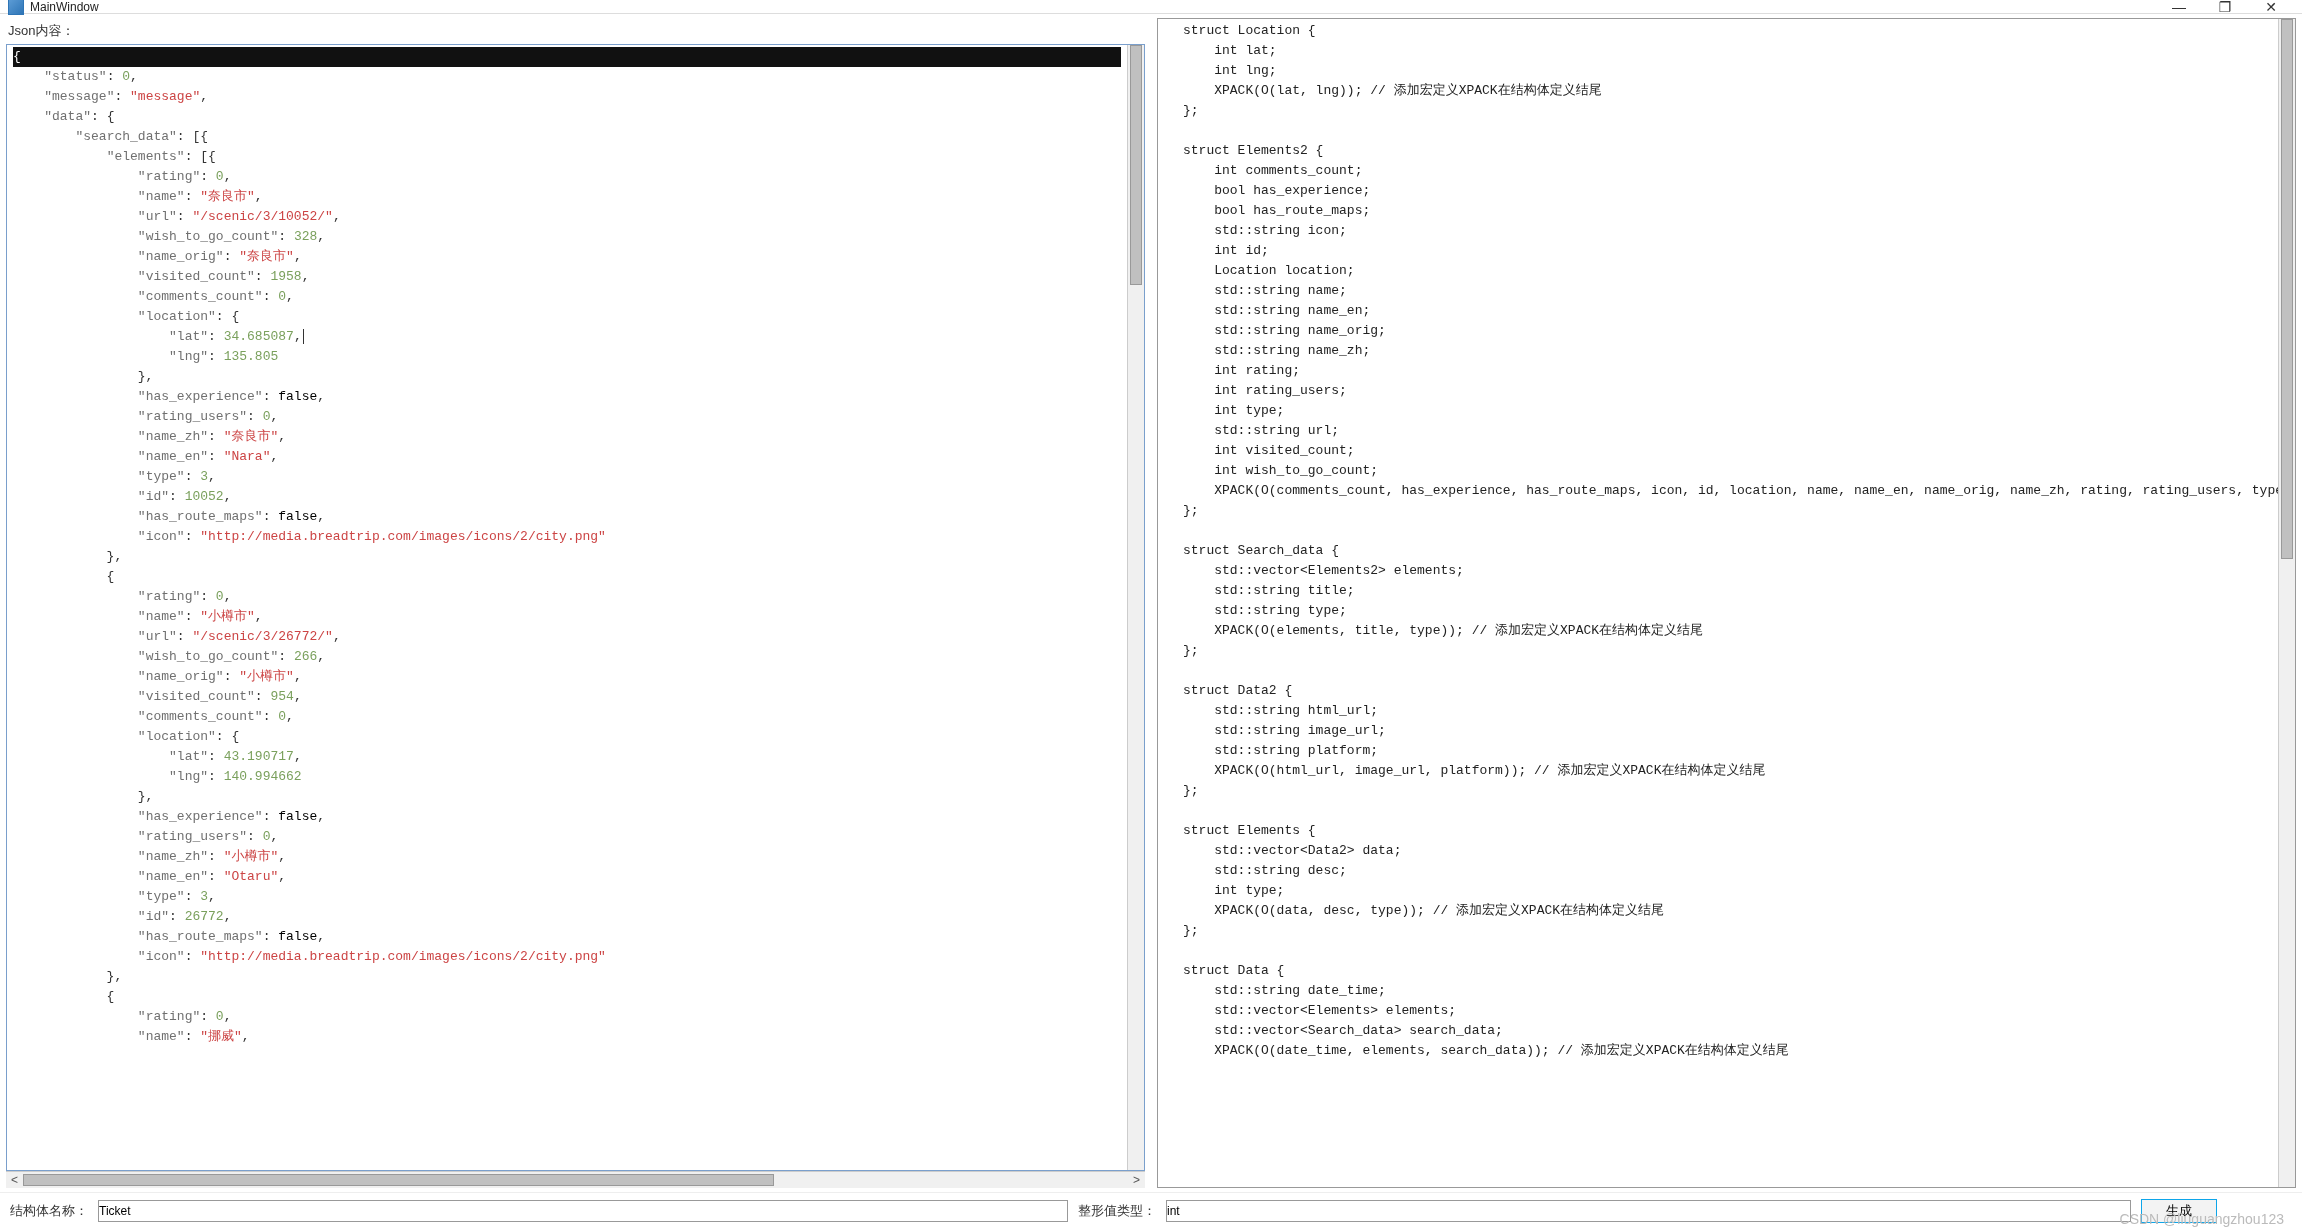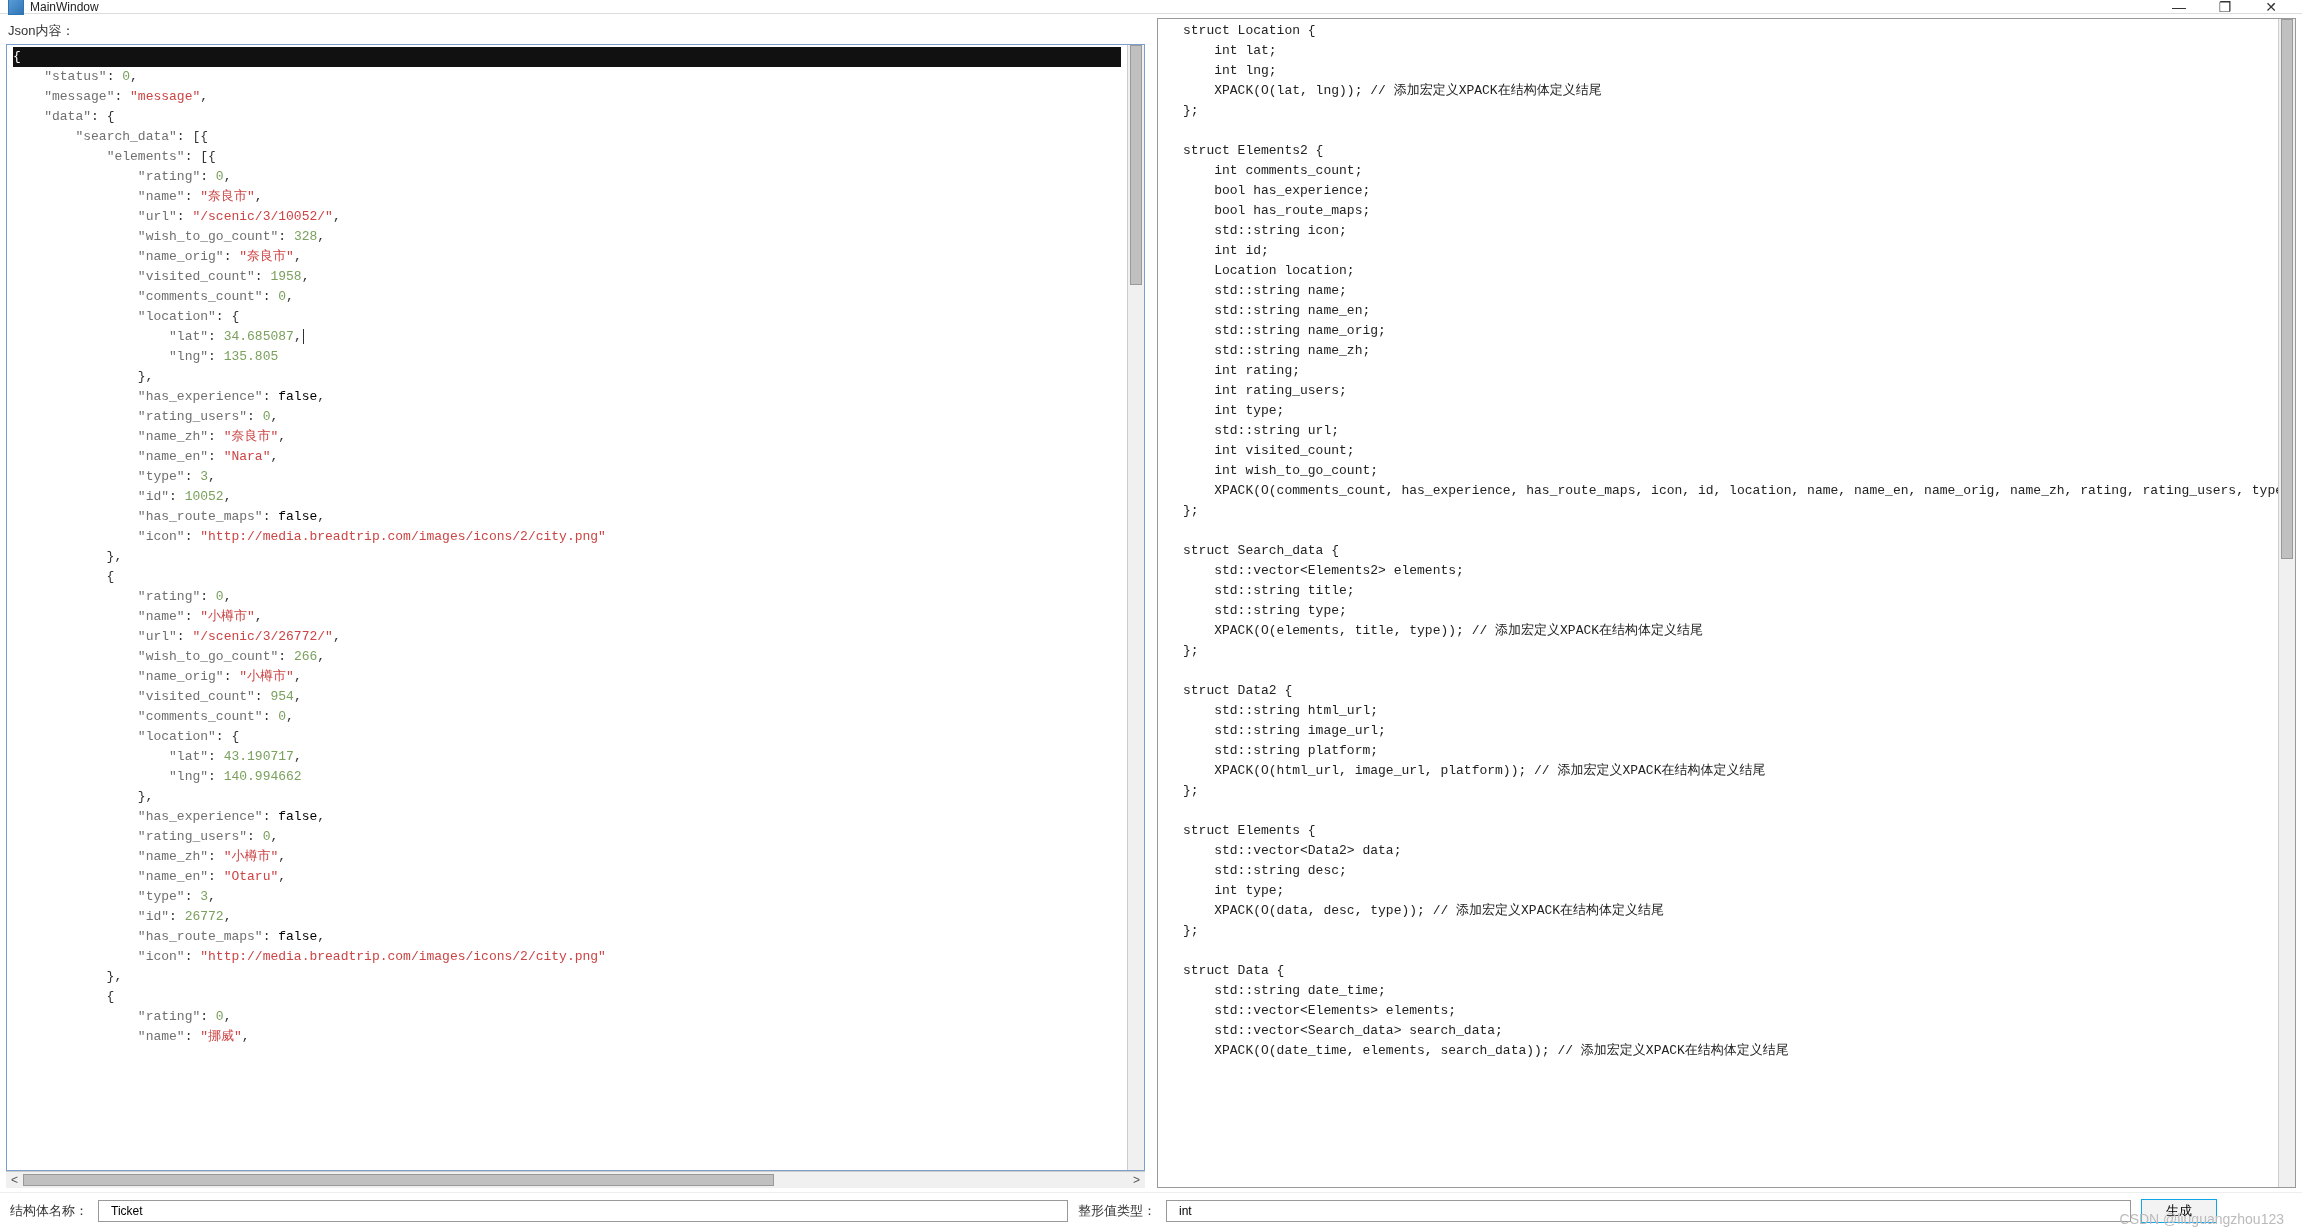--- a/index.html
+++ b/index.html
@@ -115,21 +115,21 @@
   display: flex;
   align-items: center;
   padding: 6px 10px;
   gap: 10px;
   border-top: 1px solid #eee;
 }
 .bottombar label { white-space: nowrap; font-size:13px; }
 .bottombar input[type=text] {
   height: 22px;
   border: 1px solid #999;
-  padding: 0 12px;
+  padding: 0 0;
   font-size: 12px;
 }
 .struct-name-input { flex: 0 0 970px; }
 .int-type-input { flex: 0 0 965px; }
 .gen-btn {
   height: 24px;
   padding: 0 24px;
   background: #f3f3f3;
   border: 1px solid #0ea5e9;
   font-size: 13px;

